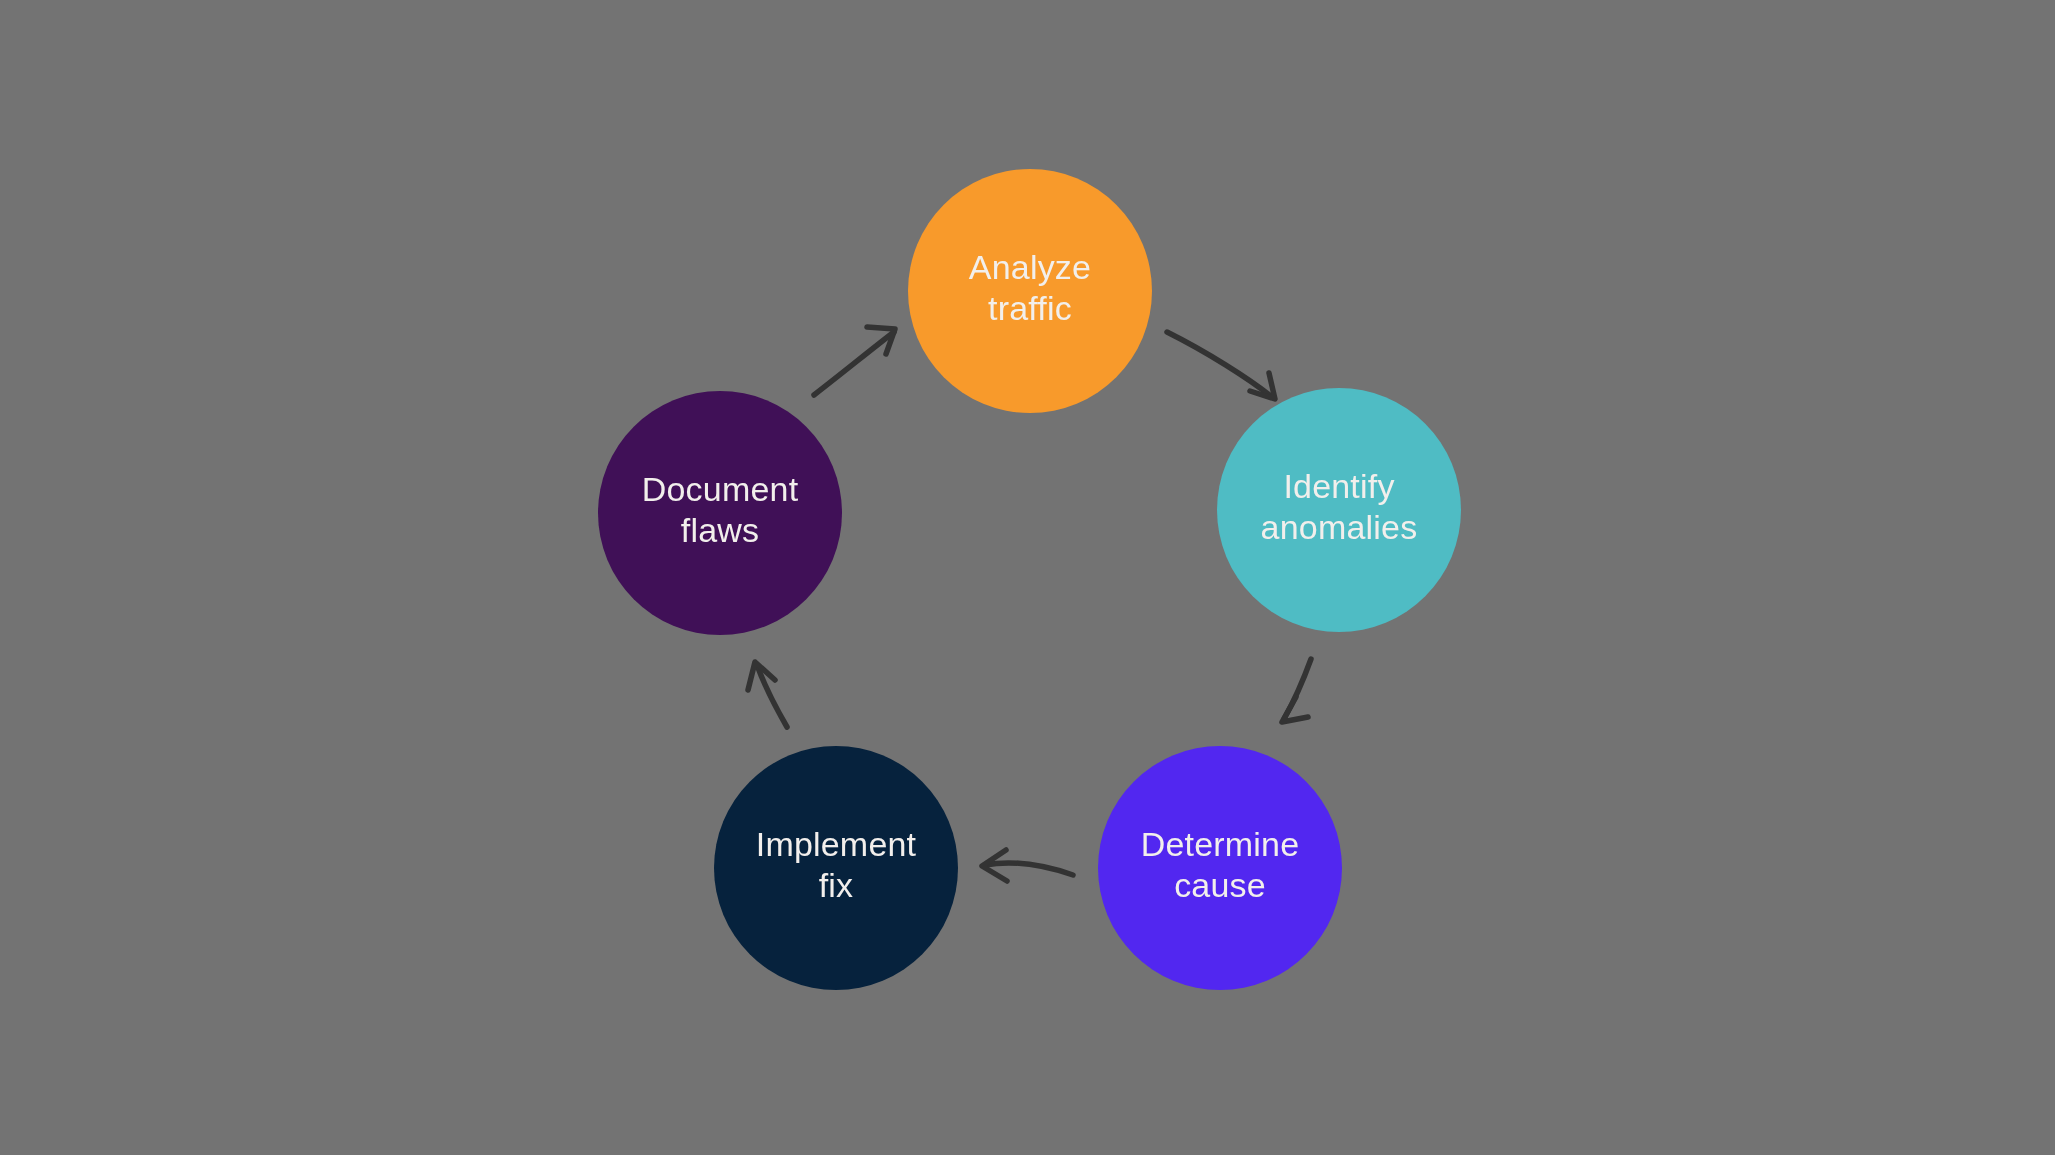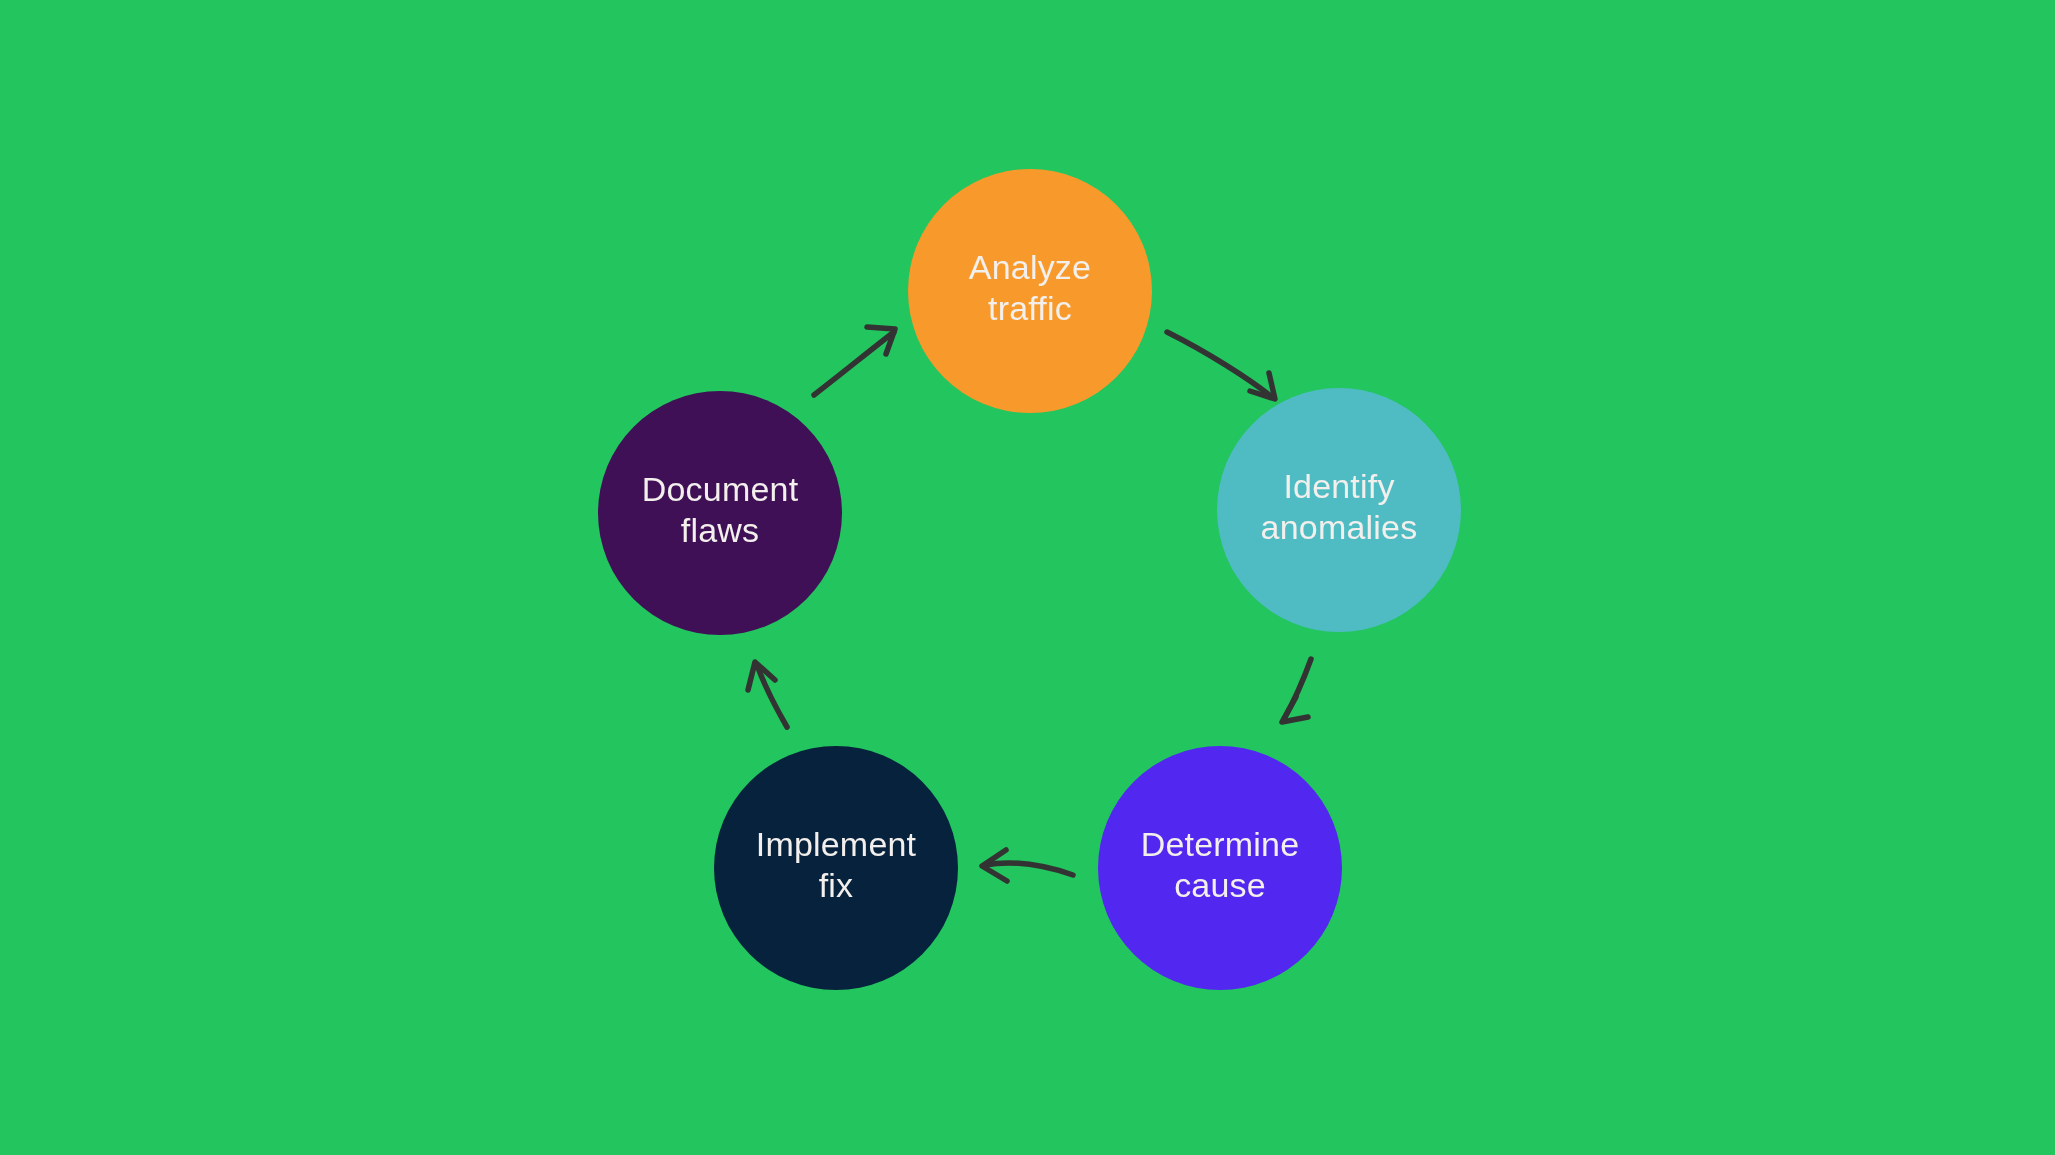--- a/index.html
+++ b/index.html
@@ -51,21 +51,21 @@
     fill: none;
     stroke: #333333;
     stroke-width: 5.5;
     stroke-linecap: round;
     stroke-linejoin: round;
   }
 </style>
 </head>
 <body>
 
-<div id="canvas" style="background: #22c55e;">
+<div id="canvas" style="background: #737373;">
   <svg id="diagram-svg" viewBox="0 0 2055 1155" xmlns="http://www.w3.org/2000/svg">
       <g>
         <g>
           <path class="arrow-path" d="M 1167 332 C 1207 352 1248 378 1272 397" stroke="#333333"></path>
           <path class="arrow-head" d="M 1250 391 L 1275 399 L 1269 373" stroke="#333333"></path>
         </g>
         <g>
           <path class="arrow-path" d="M 1311 659 C 1303 681 1293 703 1284 719" stroke="#333333"></path>
           <path class="arrow-head" d="M 1296 697 L 1282 722 L 1308 717" stroke="#333333"></path>
         </g>

